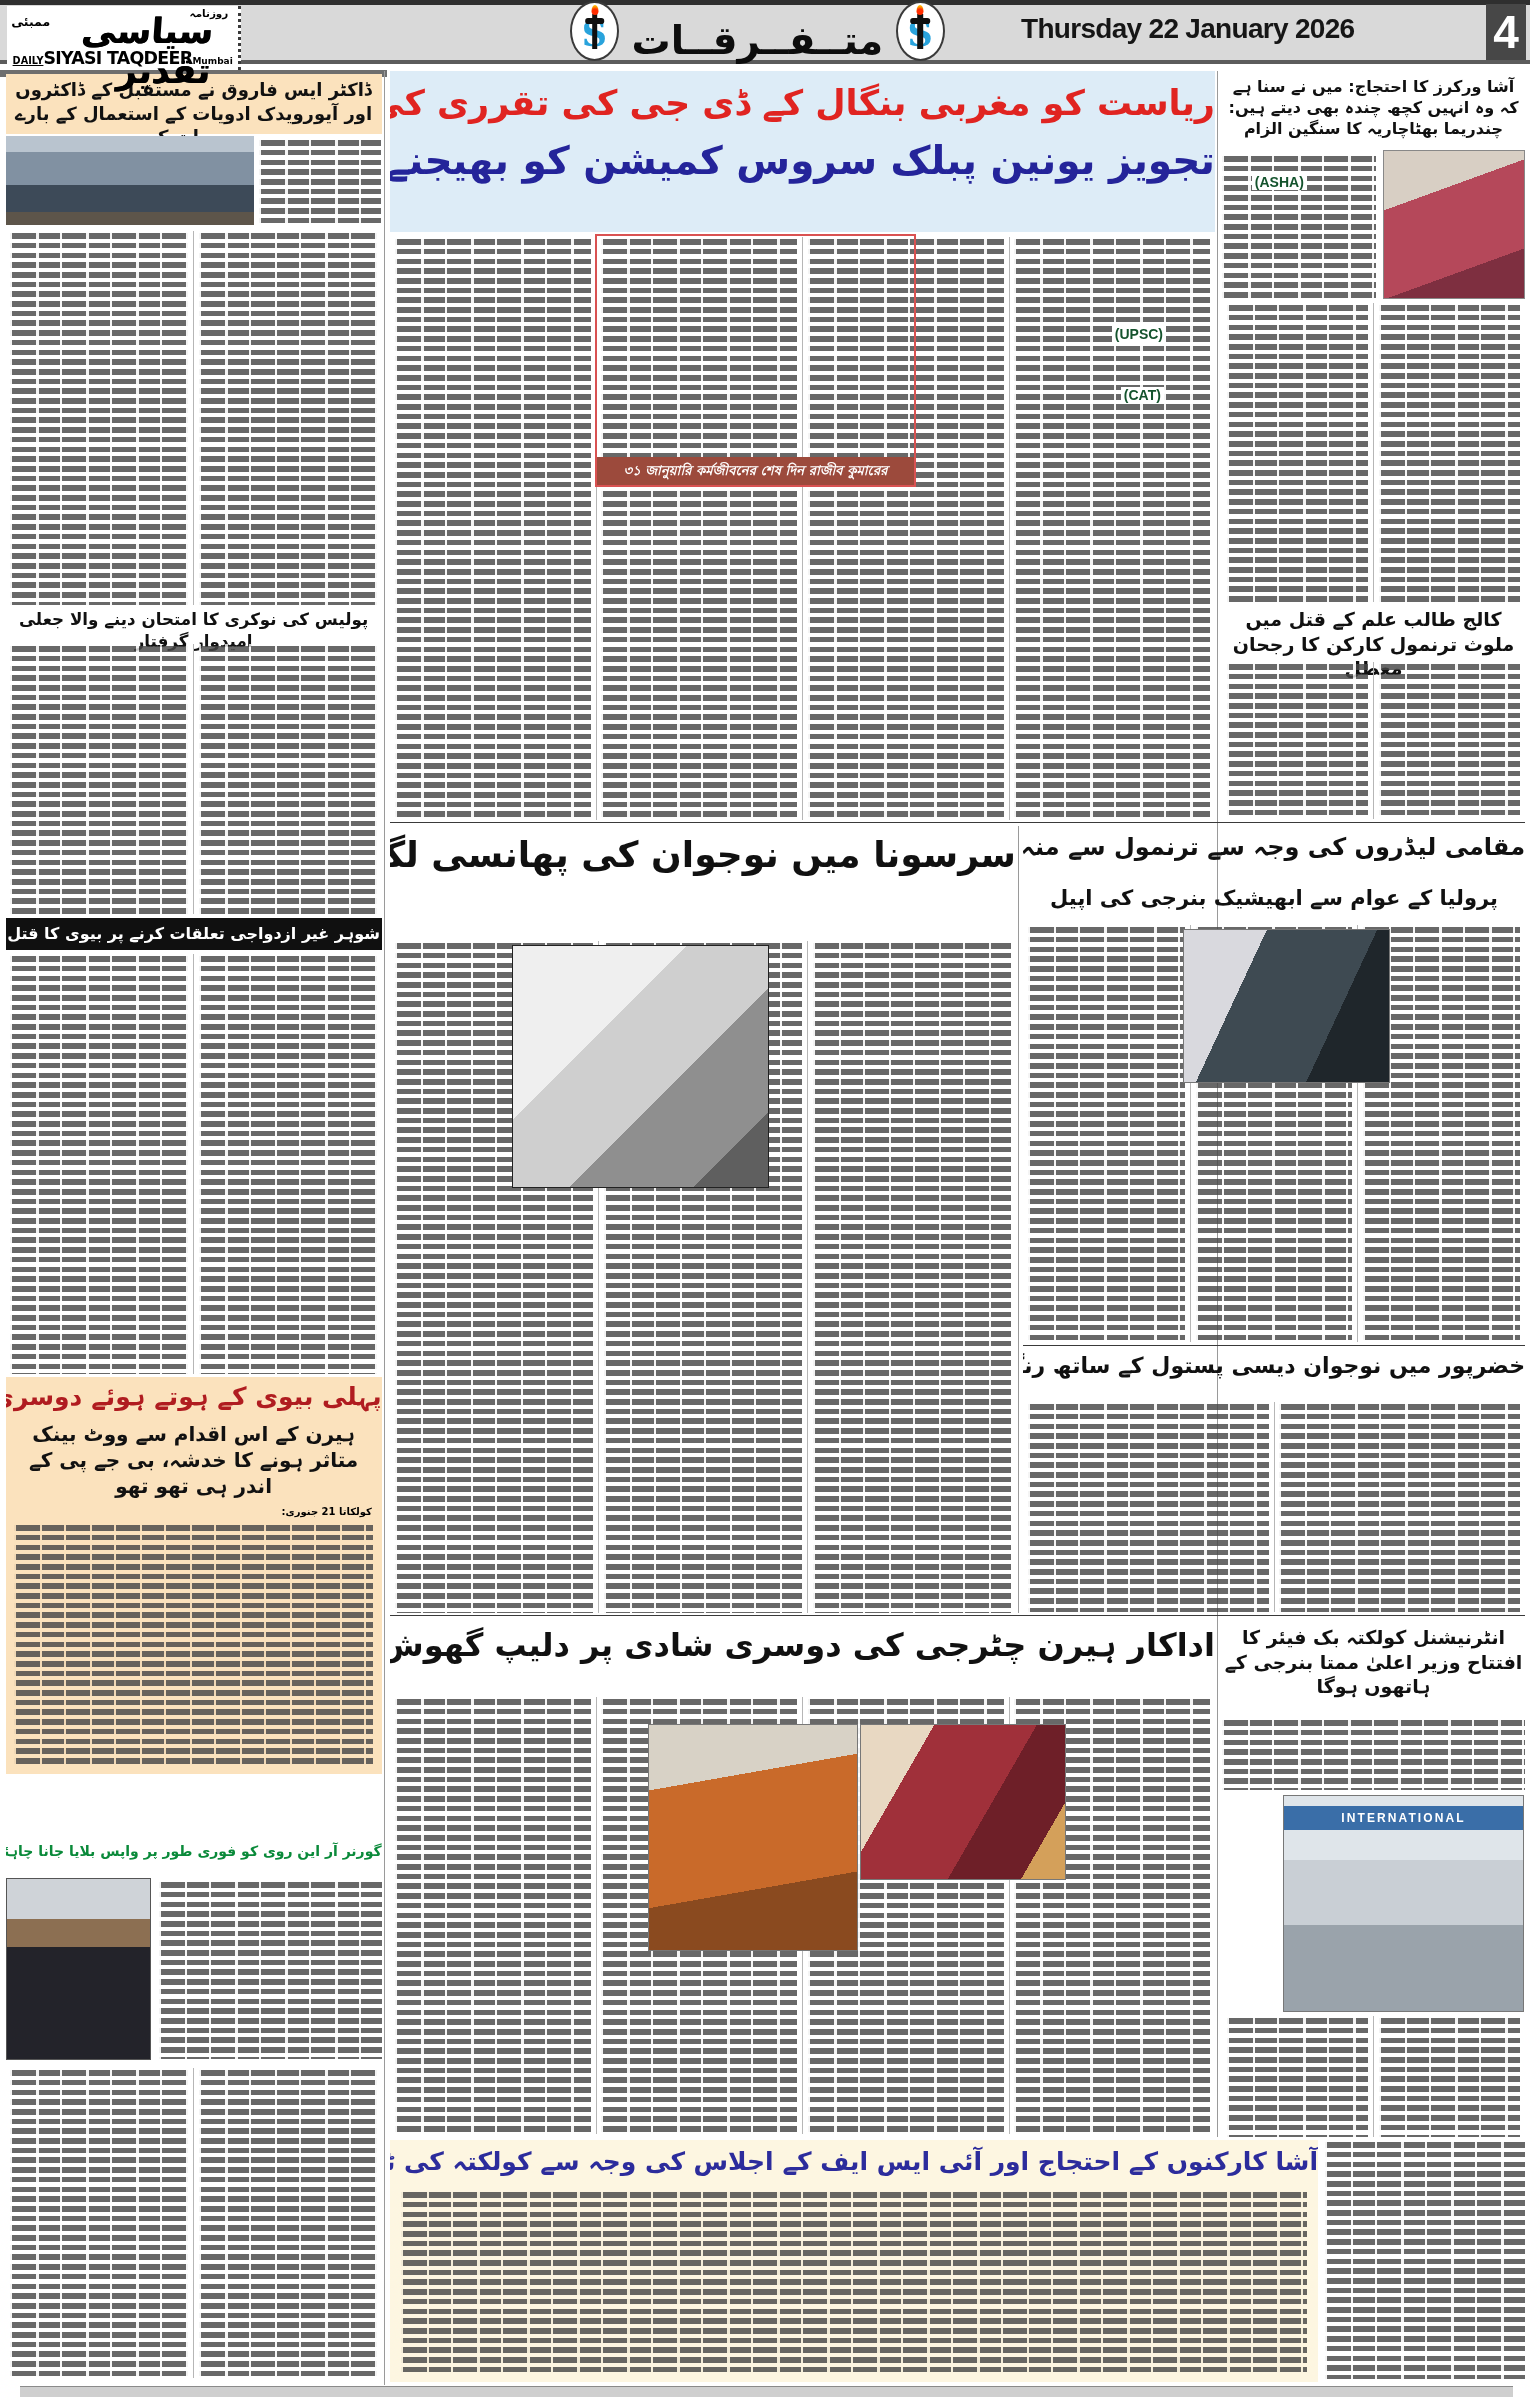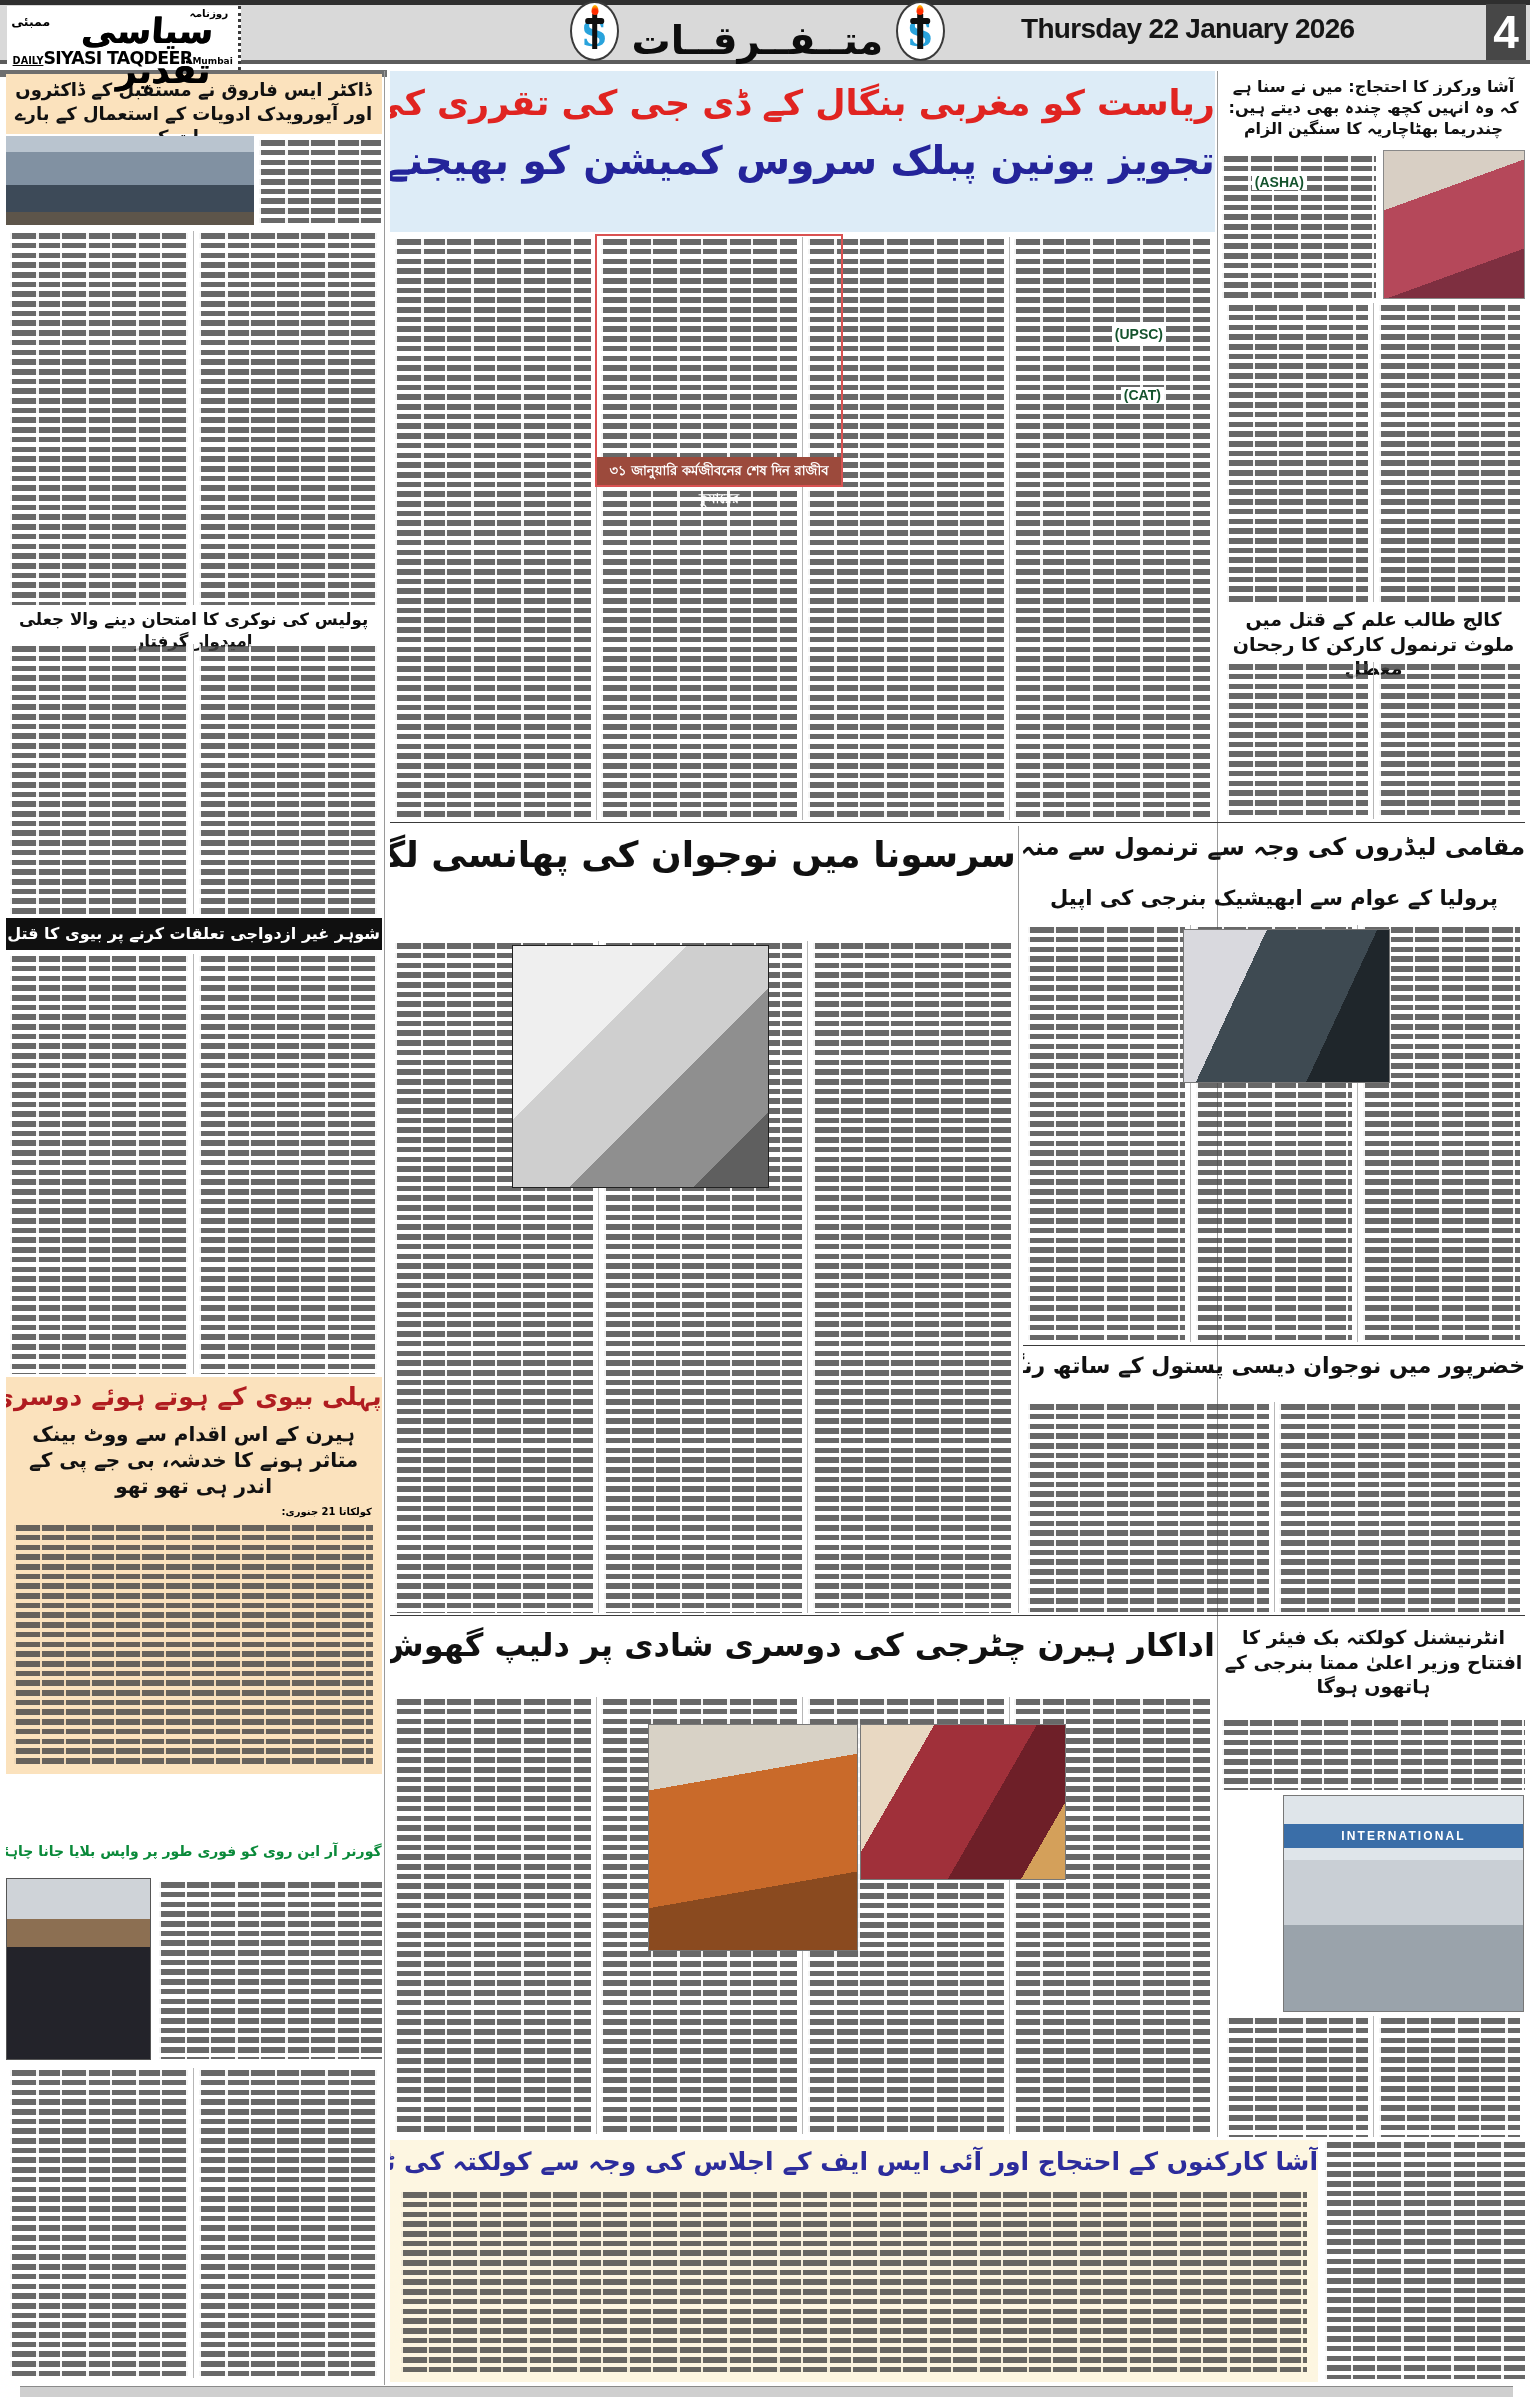--- a/index.html
+++ b/index.html
@@ -63,21 +63,21 @@
               font-size:13.2px;text-align:center;line-height:28px;font-weight:bold;}
   .ph-chandrima{border:1.4px solid #888;background:linear-gradient(160deg,#d8cfc4 0 30%,#b5485a 30% 75%,#7e2f40 75%);}
   .ph-body{border:1.4px solid #222;background:linear-gradient(135deg,#efefef 0 35%,#cfcfcf 35% 60%,#8f8f8f 60% 85%,#5f5f5f 85%);}
   .ph-abhishek{border:1.4px solid #777;background:linear-gradient(115deg,#d9d9de 0 30%,#3e4a52 30% 70%,#1f262b 70%);}
   .ph-cleric{border:1.4px solid #555;background:linear-gradient(180deg,#cfd3d8 0 22%,#8c6f52 22% 38%,#23232a 38%);}
   .ph-dilip{border:1.4px solid #777;background:linear-gradient(170deg,#d8d2c6 0 25%,#c96a2a 25% 70%,#8a4a1f 70%);}
   .ph-wedding{border:1.4px solid #777;background:linear-gradient(120deg,#e8d8c2 0 25%,#a0303a 25% 60%,#6e1f28 60% 85%,#d4a05a 85%);}
   .ph-mamata{border:1.4px solid #777;background:linear-gradient(180deg,#dfe5ea 0 30%,#c9cfd5 30% 60%,#9aa3ab 60%);}
   .ph-band{position:absolute;left:0;top:9.7px;width:100%;height:24px;background:#3a6ea8;color:#fff;
            font-size:12px;font-weight:bold;text-align:center;line-height:24px;letter-spacing:2.1px;
-           font-family:"Liberation Sans",sans-serif;margin-top:18px;}
+           font-family:"Liberation Sans",sans-serif;}
 
   .rule-v{position:absolute;width:1.4px;background:#9a9a9a;}
   .rule-h{position:absolute;height:1.4px;background:#3a3a3a;}
   .term{position:absolute;font-size:14px;font-weight:bold;color:#14532d;background:#fff;padding:0 2.8px;z-index:4;
         font-family:"Liberation Sans",sans-serif;}
   .botbar{position:absolute;left:19.5px;top:2386px;width:1493px;height:9.7px;background:#cfcfcf;border-top:1.4px solid #8a8a8a;}
 </style>
 </head>
 <body>
 
@@ -189,21 +189,21 @@
     <div class="col">
         <div class="ft"></div>
       </div>
       <div class="col">
         <div class="ft"></div>
       </div>
   </div>
   <div class="term" style="left:1112px;top:326px;">(UPSC)</div>
   <div class="term" style="left:1121px;top:387px;">(CAT)</div>
 
-  <div class="photo ph-officer" style="left:595px;top:234px;width:248px;height:253px;">
+  <div class="photo ph-officer" style="left:595px;top:234px;width:321px;height:253px;font-style:italic;">
     <div class="ph-caption">৩১ জানুয়ারি কর্মজীবনের শেষ দিন রাজীব কুমারের</div>
   </div>
 
   <div class="abs hd" style="left:1222px;top:77px;width:303px;font-size:16px;">آشا ورکرز کا احتجاج: میں نے سنا ہے کہ وہ انہیں کچھ چندہ بھی دیتے ہیں: چندریما بھٹاچاریہ کا سنگین الزام</div>
   <div class="photo ph-chandrima" style="left:1383px;top:150px;width:142px;height:149px;"></div>
   <div class="abs ft" style="left:1222px;top:154px;width:154px;height:145px;"></div>
   <div class="term" style="left:1252px;top:174px;">(ASHA)</div>
   <div class="cols" style="left:1222px;top:303px;width:303px;height:299px;">
     <div class="col">
         <div class="ft"></div>

